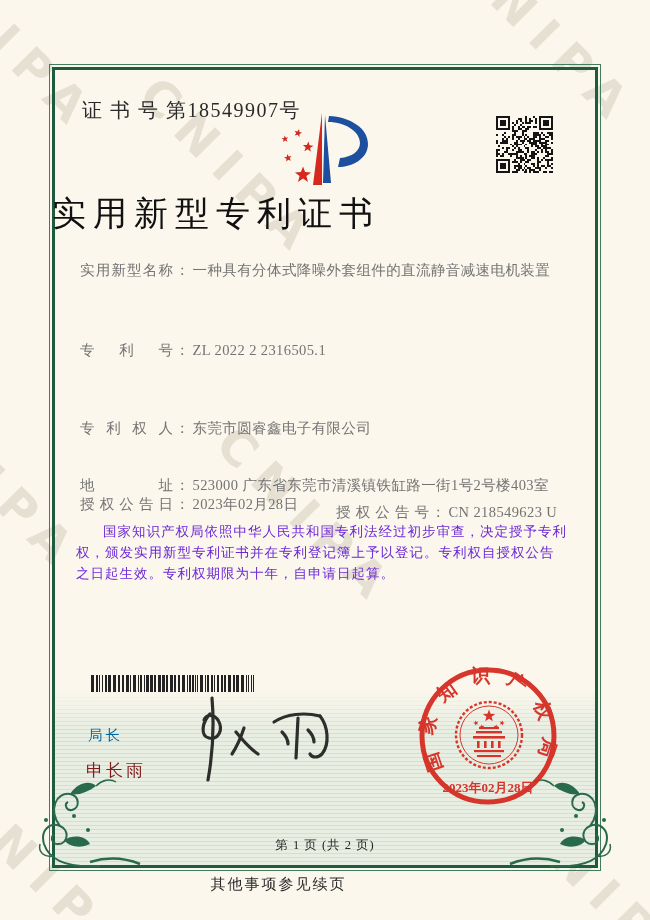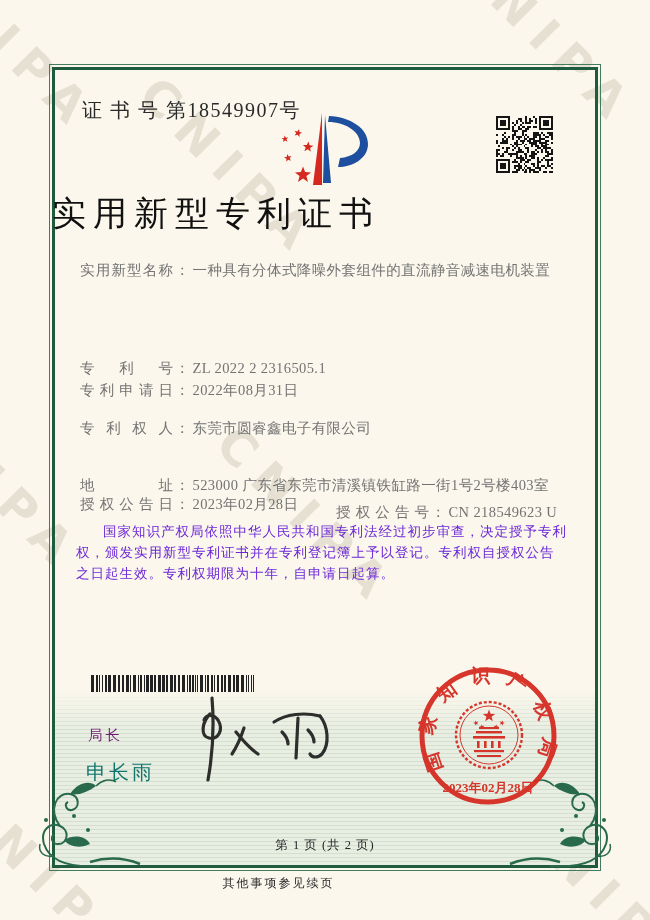--- a/index.html
+++ b/index.html
@@ -47,29 +47,29 @@
   .group2{position:absolute;left:256px;top:8px;}
   
   .legal{
     position:absolute;left:76px;top:521px;width:492px;z-index:3;
     font-size:13.5px;line-height:21px;letter-spacing:1px;color:#6d28d9;
   }
   .legal p{margin:0;text-indent:2em;}
   
   .barcode{position:absolute;left:91px;top:675px;z-index:3;}
   .signoff-title{position:absolute;left:88px;top:726px;z-index:3;
-    font-family:"Liberation Sans","DejaVu Sans",sans-serif;font-size:14.5px;letter-spacing:3px;color:#701a75;text-align:center;}
+    font-family:"Liberation Sans","DejaVu Sans",sans-serif;font-size:14.5px;letter-spacing:3px;color:#0369a1;text-align:center;}
   .signoff-name{position:absolute;left:86px;top:759px;z-index:3;
-    font-family:"Liberation Sans","DejaVu Sans",sans-serif;font-size:20px;letter-spacing:3px;color:#0f766e;}
+    font-family:"Liberation Sans","DejaVu Sans",sans-serif;font-size:17px;letter-spacing:3px;color:#7f1d1d;}
   .signature{position:absolute;left:182px;top:692px;z-index:3;}
   .seal{position:absolute;left:413px;top:661px;z-index:4;opacity:.93;}
   .page-num{position:absolute;left:52px;top:837px;width:546px;z-index:3;
     text-align:center;font-size:12.5px;letter-spacing:1px;color:#262626;}
   .cont-note{position:absolute;left:0;top:875px;width:557px;z-index:3;
-    text-align:center;font-size:12px;letter-spacing:2px;color:#2b2b2b;}
+    text-align:center;font-size:15px;letter-spacing:2px;color:#2b2b2b;}
   .flourish{position:absolute;z-index:3;}
   .flourish.right{transform:scaleX(-1);}
 </style>
 </head>
 <body>
 
 <div class="page">
 
   <span class="wm" style="left:-55px;top:-60px">CNIPA</span>
   <span class="wm" style="left:485px;top:-65px">CNIPA</span>
@@ -405,25 +405,22 @@
         <rect x="27" y="28" width="1" height="1"></rect>
         <rect x="28" y="28" width="1" height="1"></rect>
       </g>
   </svg>
 
   <div class="title">实用新型专利证书</div>
 
   <div class="row" style="top:261px">
     <span class="flabel">实用新型名称</span><span class="fcolon">：</span><span class="fvalue">一种具有分体式降噪外套组件的直流静音减速电机装置</span>
   </div>
-  <div class="row" style="top:359px">
+  <div class="row" style="top:341px">
     <span class="flabel">专利号</span><span class="fcolon">：</span><span class="fvalue">ZL 2022 2 2316505.1</span>
-  </div>
-  <div class="row" style="top:381px">
-    <span class="flabel">专利申请日</span><span class="fcolon">：</span><span class="fvalue">2022年08月31日</span>
   </div>
   <div class="row" style="top:419px">
     <span class="flabel">专利权人</span><span class="fcolon">：</span><span class="fvalue">东莞市圆睿鑫电子有限公司</span>
   </div>
   <div class="row" style="top:476px">
     <span class="flabel">地址</span><span class="fcolon">：</span><span class="fvalue">523000 广东省东莞市清溪镇铁缸路一街1号2号楼403室</span>
   </div>
   <div class="row" style="top:495px">
     <span class="flabel">授权公告日</span><span class="fcolon">：</span><span class="fvalue">2023年02月28日</span>
     <span class="group2">

